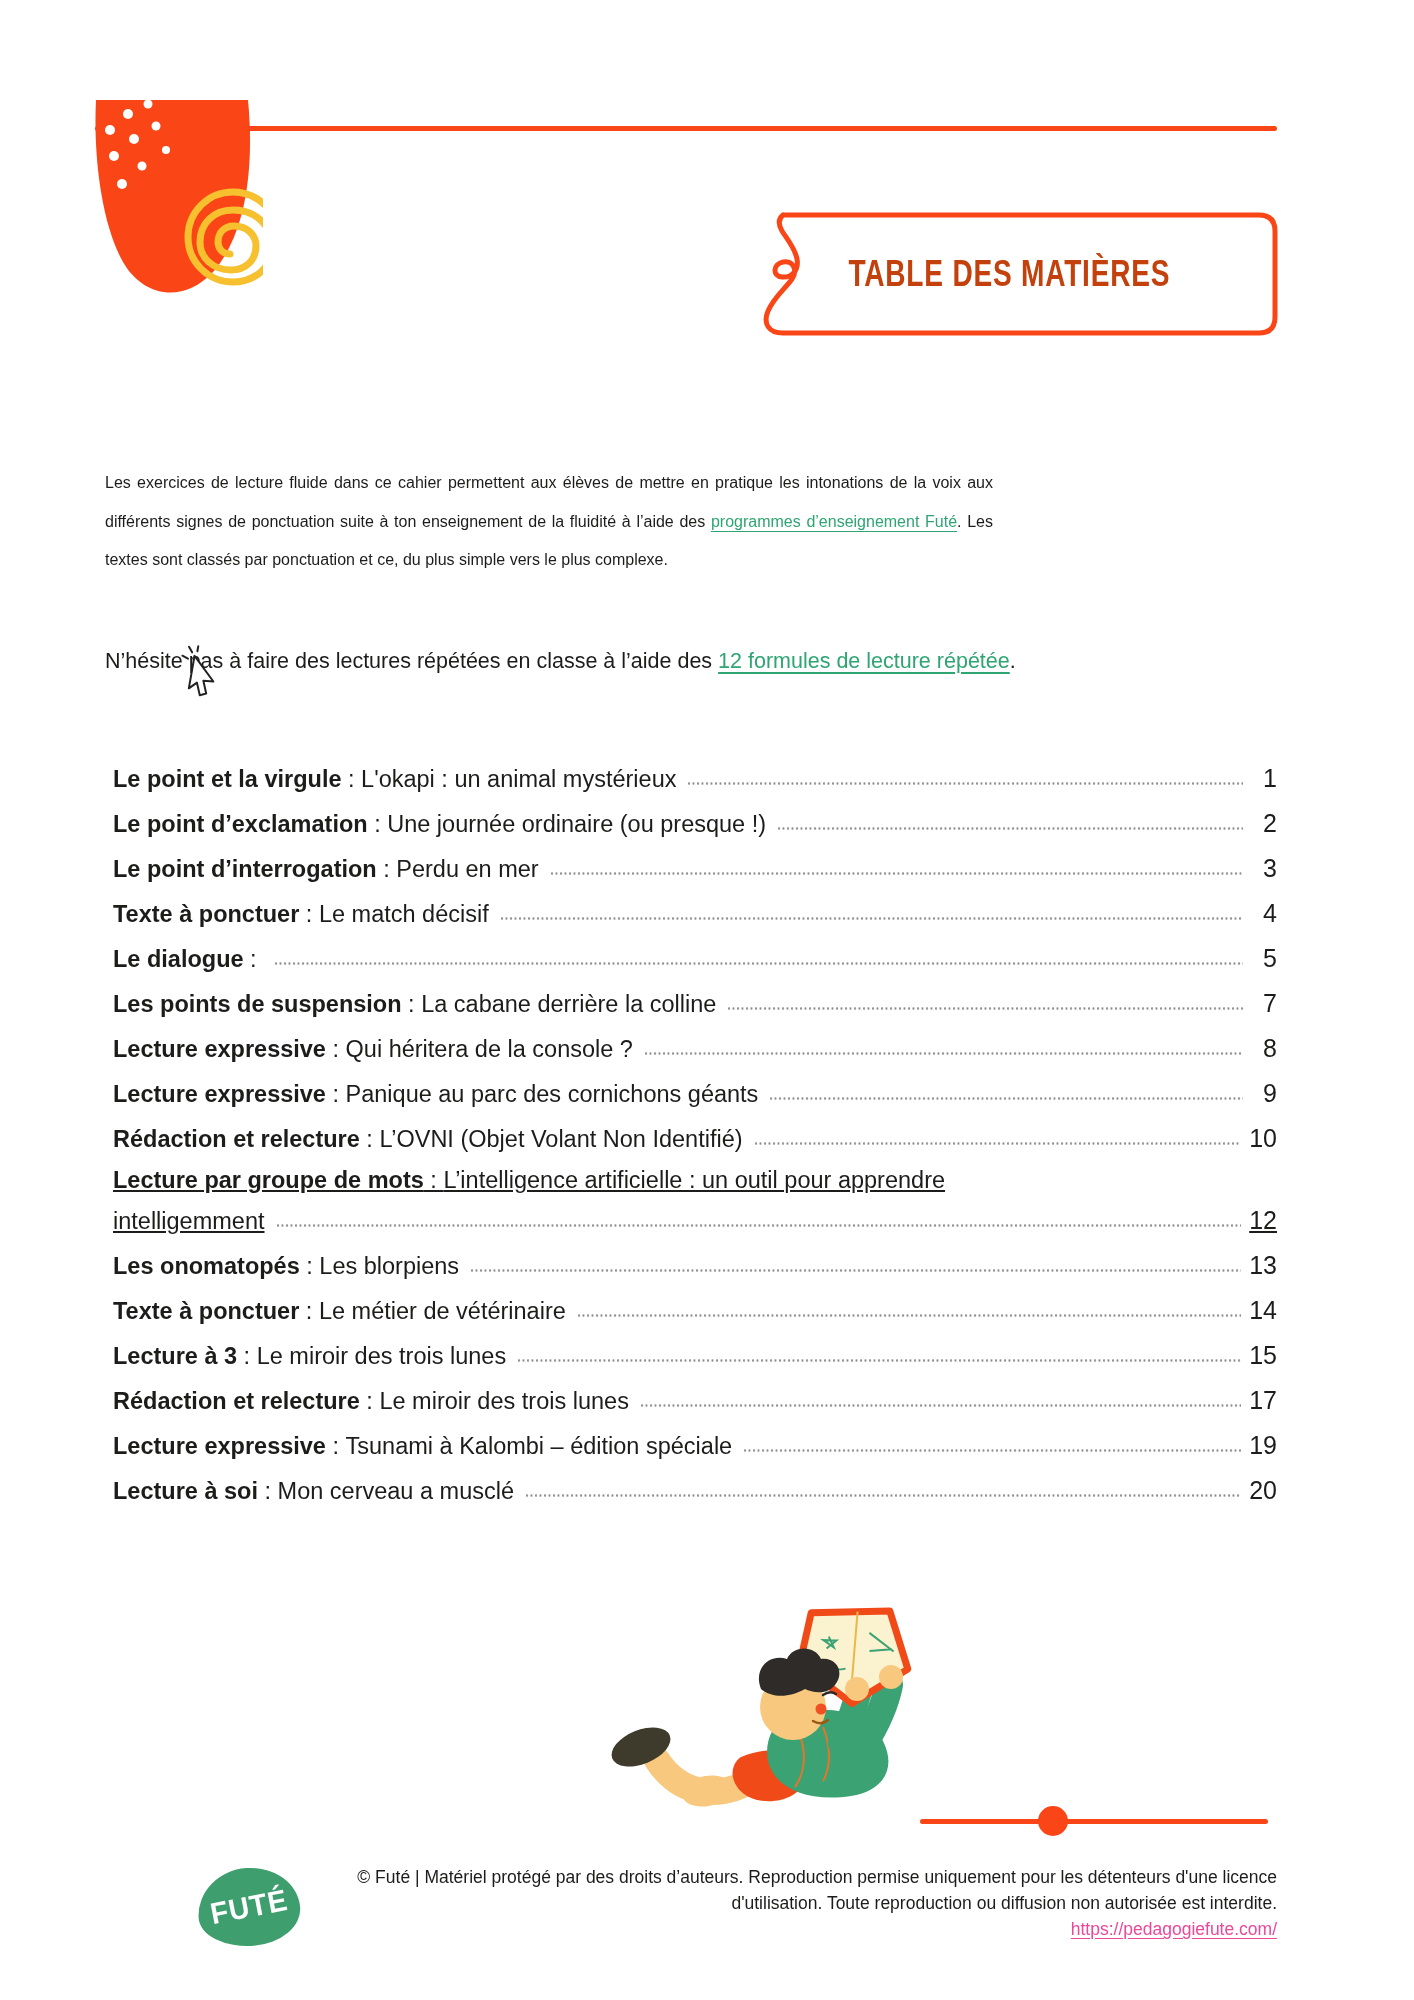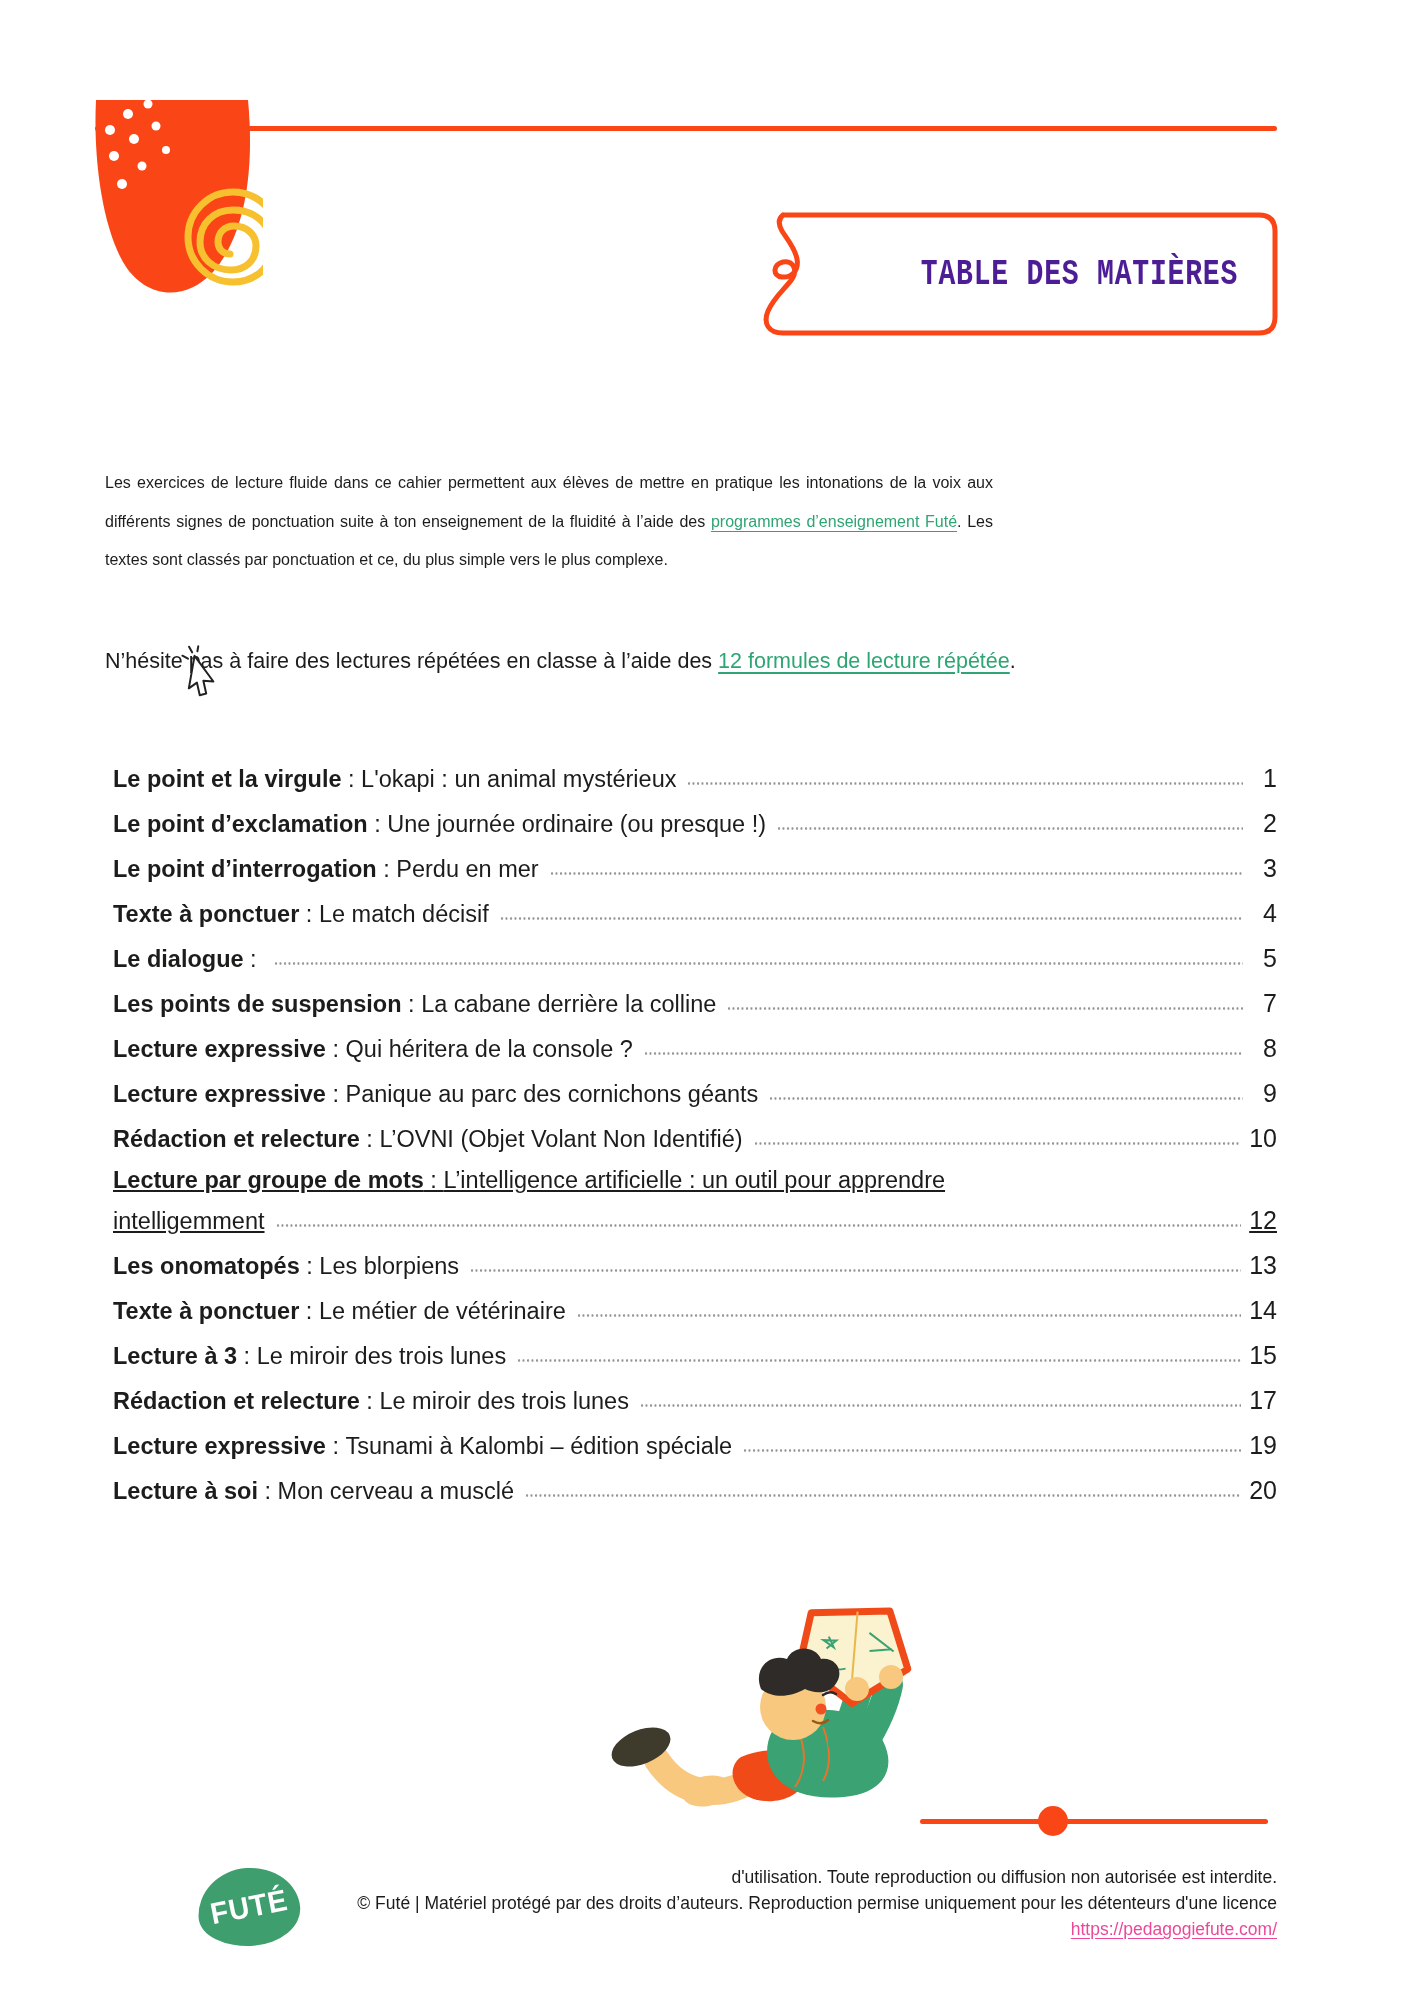--- a/index.html
+++ b/index.html
@@ -8,23 +8,23 @@
     font-family:"Liberation Sans", sans-serif;color:#1C1C1A;overflow:hidden;
   }
   .abs{position:absolute;}
   
   .top-line{left:95px;top:126px;width:1182px;height:5px;background:#FA4616;border-radius:3px;}
   
   .blob-svg{left:88px;top:92px;width:175px;height:215px;}
   
   .title-frame{left:735px;top:210px;width:545px;height:128px;}
   .title-text{
-    left:836px;top:212px;width:487px;height:124px;
+    left:766px;top:212px;width:487px;height:124px;
     display:flex;align-items:center;justify-content:center;
-    font-size:36px;font-weight:800;letter-spacing:1px;color:#4c1d95;font-family:Liberation Mono, monospace;
+    font-size:36px;font-weight:800;letter-spacing:1px;color:#c2410c;
   }
   .title-text > span{transform:scaleX(0.78);white-space:nowrap;}
   
   .intro-p1{left:105px;top:448px;width:888px;font-size:16px;line-height:38.5px;text-align:justify;}
   .intro-p2{left:105px;top:620px;width:1150px;font-size:21.5px;line-height:38.5px;white-space:nowrap;}
   .green-link{color:#2EA573;text-decoration:underline;text-underline-offset:4px;cursor:pointer;}
   
   .cursor-svg{left:178px;top:645px;width:48px;height:52px;}
   
   .toc{left:105px;top:748px;width:1172px;}
@@ -232,20 +232,20 @@
   <path d="M 206,84 C 198,64 214,48 232,54 C 238,40 260,40 266,54 C 282,52 290,68 280,80 C 272,90 258,88 250,84 C 236,92 218,94 206,84 Z" fill="#2E2B28"></path>
   <circle cx="266" cy="104" r="5.5" fill="#F25022"></circle>
   <path d="M 268,90 q 7,-5 13,-1" stroke="#2E2B28" stroke-width="2.5" fill="none" stroke-linecap="round"></path>
   <path d="M 258,116 q 8,5 15,-1" stroke="#9C5A17" stroke-width="2.5" fill="none" stroke-linecap="round"></path>
 </svg>
 
 <div class="abs foot-line"></div>
 <div class="abs foot-dot"></div>
 
 <div class="abs footer-text">
+  <div>© Futé | Matériel protégé par des droits d’auteurs. Reproduction permise uniquement pour les détenteurs d'une licence</div>
   <div>d'utilisation. Toute reproduction ou diffusion non autorisée est interdite.</div>
-  <div>© Futé | Matériel protégé par des droits d’auteurs. Reproduction permise uniquement pour les détenteurs d'une licence</div>
   <a class="footer-link">https://pedagogiefute.com/</a>
 </div>
 
 <div class="abs fute-logo">
   <span>FUTÉ</span>
 </div>
 
 </body></html>

